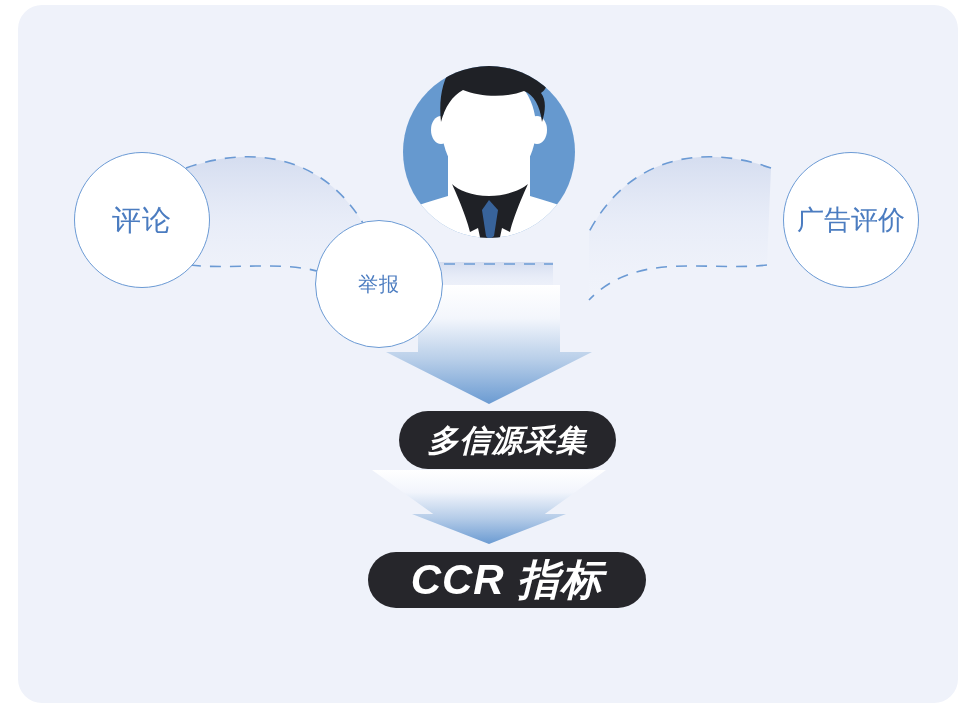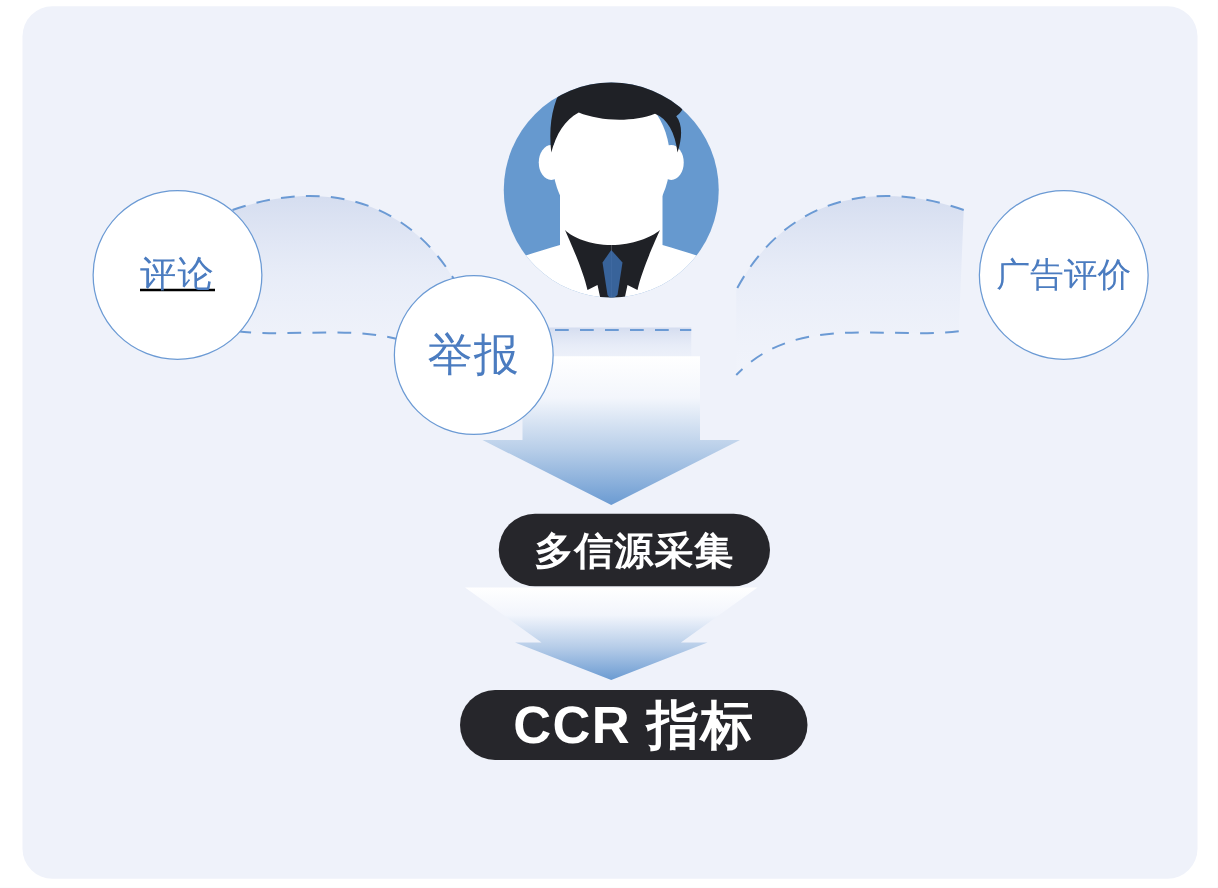--- a/index.html
+++ b/index.html
@@ -54,28 +54,28 @@
   .node-label {
     color: #4b7cc0;
     font-family: "Liberation Sans", "DejaVu Sans", sans-serif;
     font-weight: 500;
     letter-spacing: 1px;
     white-space: nowrap;
     line-height: 1;
   }
 
   #node-comment {
-    left: 56px;  top: 147px;  width: 136px; height: 136px; text-decoration: underline;
+    left: 56px;  top: 147px;  width: 136px; height: 136px;
   }
   #node-comment .node-label { font-size: 29px; }
 
   #node-report {
     left: 297px; top: 215px; width: 128px; height: 128px;
   }
-  #node-report .node-label { font-size: 36px; }
+  #node-report .node-label { font-size: 20px; }
 
   #node-complaint {
     left: 552px; top: 215px; width: 128px; height: 128px;
   }
   #node-complaint .node-label { font-size: 28px; }
 
   #node-ad-review {
     left: 765px; top: 147px; width: 136px; height: 136px;
   }
   #node-ad-review .node-label { font-size: 27px; letter-spacing: 0px; text-align: center; }
@@ -88,20 +88,21 @@
     align-items: center;
     justify-content: center;
     box-sizing: border-box;
   }
   .pill-label {
     color: #ffffff;
     font-family: "Liberation Sans", "DejaVu Sans", sans-serif;
     font-weight: bold;
     white-space: nowrap;
     line-height: 1;
+    font-style: italic;
   }
 
   #pill-collect {
     left: 381px;
     top: 406px;
     width: 217px;
     height: 58px;
     border-radius: 29px;
   }
   #pill-collect .pill-label { font-size: 31px; letter-spacing: 1px; }

